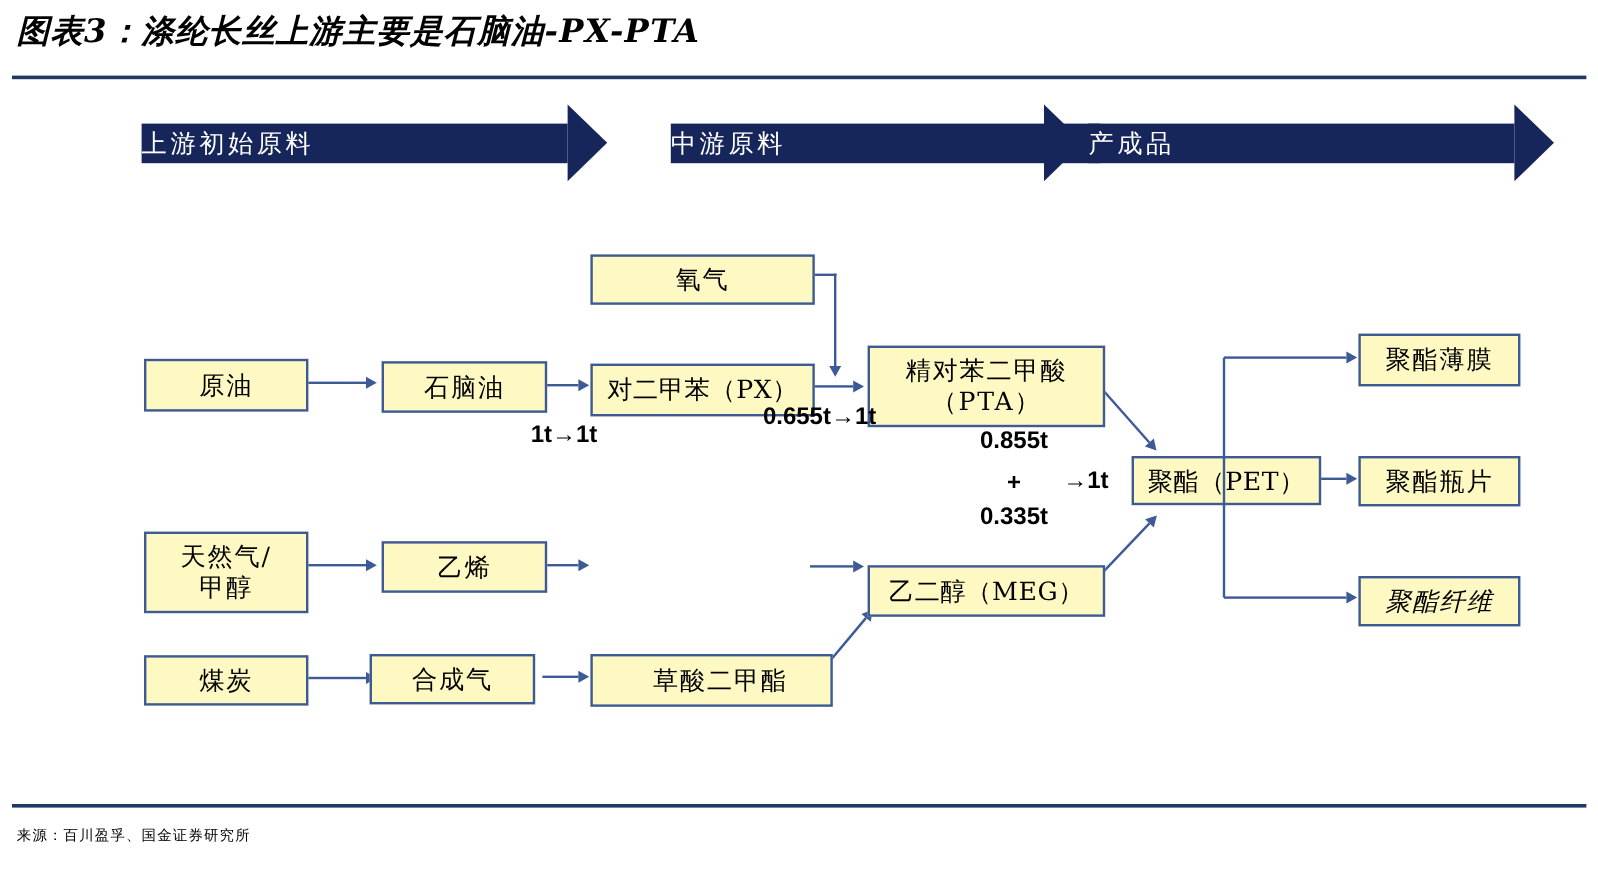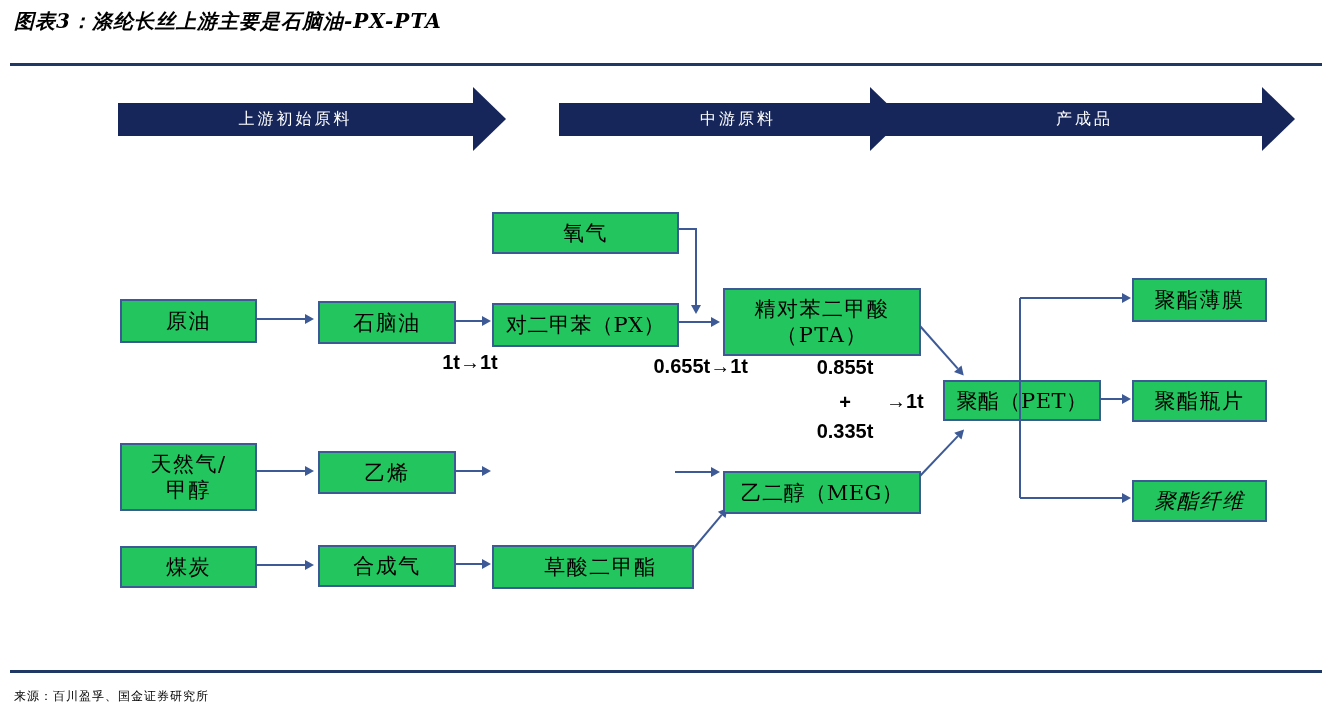--- a/index.html
+++ b/index.html
@@ -6,43 +6,43 @@
     --navy:#16265a;
     --line:#3d5a96;
     --rule:#1f3864;
   }
   html,body{margin:0;padding:0;background:#fff;}
   #canvas{
     position:relative;width:1332px;height:726px;background:#fff;overflow:hidden;
     font-family:"DejaVu Serif","Liberation Serif",serif;color:#000;
   }
   .title{
-    position:absolute;left:14px;top:8px;font-size:20px;font-weight:bold;font-style:italic;
+    position:absolute;left:14px;top:8px;font-size:27px;font-weight:bold;font-style:italic;
     letter-spacing:1px;white-space:nowrap;
   }
   .rule{position:absolute;left:10px;width:1312px;height:3px;background:var(--rule);}
   .rule.top{top:63px;}
   .rule.bottom{top:670px;}
   .source{position:absolute;left:14px;top:688px;font-size:12px;letter-spacing:1px;}
 
   
   .banner-body{
     position:absolute;top:103px;height:33px;background:var(--navy);
-    display:flex;align-items:center;justify-content:center;
-    color:#fff;font-size:16px;letter-spacing:3px;
+    display:flex;align-items:center;
+    color:#fff;font-size:21px;letter-spacing:3px;
   }
   .banner-head{
     position:absolute;top:87px;width:0;height:0;
     border-left:33px solid var(--navy);
     border-top:32px solid transparent;border-bottom:32px solid transparent;
   }
 
   
   .box{
-    position:absolute;border:2px solid var(--line);background:#22c55e;z-index:2;
+    position:absolute;border:2px solid var(--line);background:#fef9c3;z-index:2;
     display:flex;flex-direction:column;align-items:center;justify-content:center;
     font-size:21px;letter-spacing:1.5px;line-height:26px;text-align:center;
   }
 
   
   .conn-h{position:absolute;height:2px;background:var(--line);z-index:1;}
   .conn-h.arrow::after{
     content:"";position:absolute;right:-9px;top:-4px;width:0;height:0;
     border-left:9px solid var(--line);
     border-top:5px solid transparent;border-bottom:5px solid transparent;
@@ -110,21 +110,21 @@
     <span>对二甲苯（PX）</span>
   </div>
   <div class="conn-h arrow" style="left:675px;top:321px;width:36px;"></div>
 
   <div class="box" style="left:723px;top:288px;width:194px;height:64px;">
     <span>精对苯二甲酸</span>
     <span>（PTA）</span>
   </div>
 
   <div class="rlabel" style="left:420px;top:351px;width:100px;">1t→1t</div>
-  <div class="rlabel" style="left:618px;top:355px;width:130px;text-align:right;">0.655t→1t</div>
+  <div class="rlabel" style="left:618px;top:336px;width:130px;">0.655t→1t</div>
 
   <div class="rlabel" style="left:800px;top:356px;width:90px;">0.855t</div>
   <div class="rlabel" style="left:800px;top:391px;width:90px;">+</div>
   <div class="rlabel" style="left:886px;top:390px;width:60px;text-align:left;">→1t</div>
   <div class="rlabel" style="left:800px;top:420px;width:90px;">0.335t</div>
 
   <div class="diag" style="left:920px;top:325px;width:57px;transform:rotate(48.5deg);"></div>
   <div class="diag" style="left:920px;top:475px;width:55px;transform:rotate(-46.5deg);"></div>
 
   <div class="box" style="left:120px;top:443px;width:133px;height:64px;">
@@ -142,21 +142,21 @@
 
   <div class="box" style="left:723px;top:453px;width:194px;height:39px;letter-spacing:0.5px;margin-top:18px;">
     <span>乙二醇（MEG）</span>
   </div>
 
   <div class="box" style="left:120px;top:546px;width:133px;height:38px;">
     <span>煤炭</span>
   </div>
   <div class="conn-h arrow" style="left:253px;top:564px;width:52px;"></div>
 
-  <div class="box" style="left:318px;top:545px;width:134px;height:38px;">
+  <div class="box" style="left:308px;top:545px;width:134px;height:38px;">
     <span>合成气</span>
   </div>
   <div class="conn-h arrow" style="left:452px;top:563px;width:30px;"></div>
 
   <div class="box" style="left:492px;top:545px;width:183px;height:40px;padding-left:15px;">
     <span>草酸二甲酯</span>
   </div>
 
   <div class="diag" style="left:678px;top:566px;width:68px;transform:rotate(-50deg);"></div>
 

